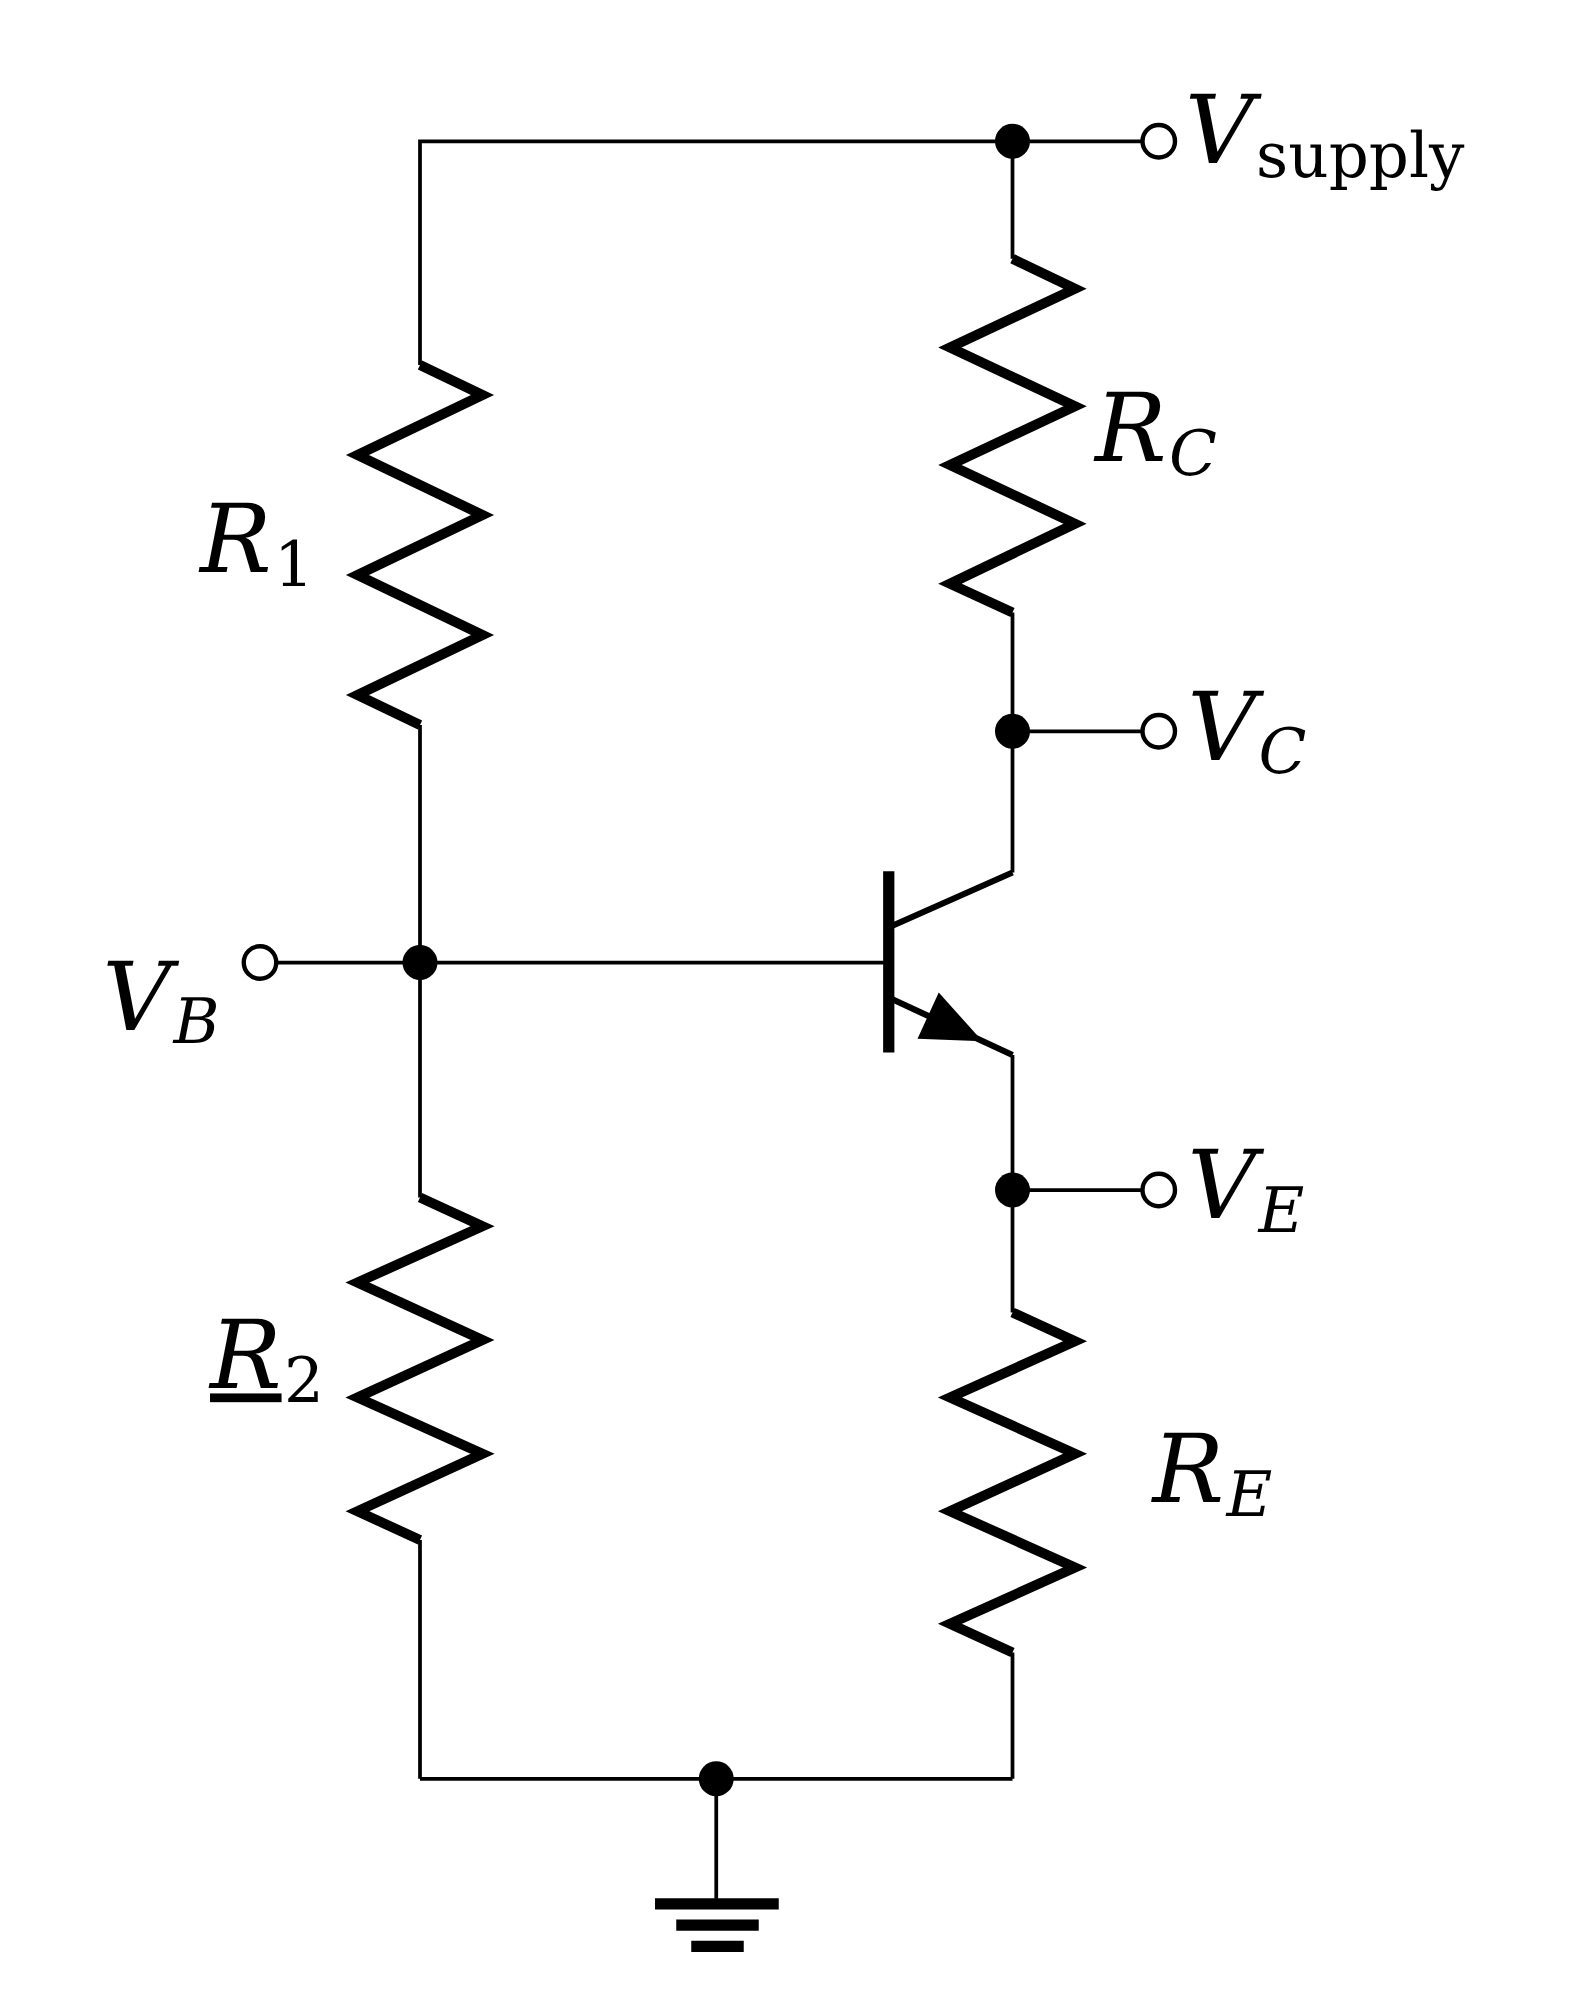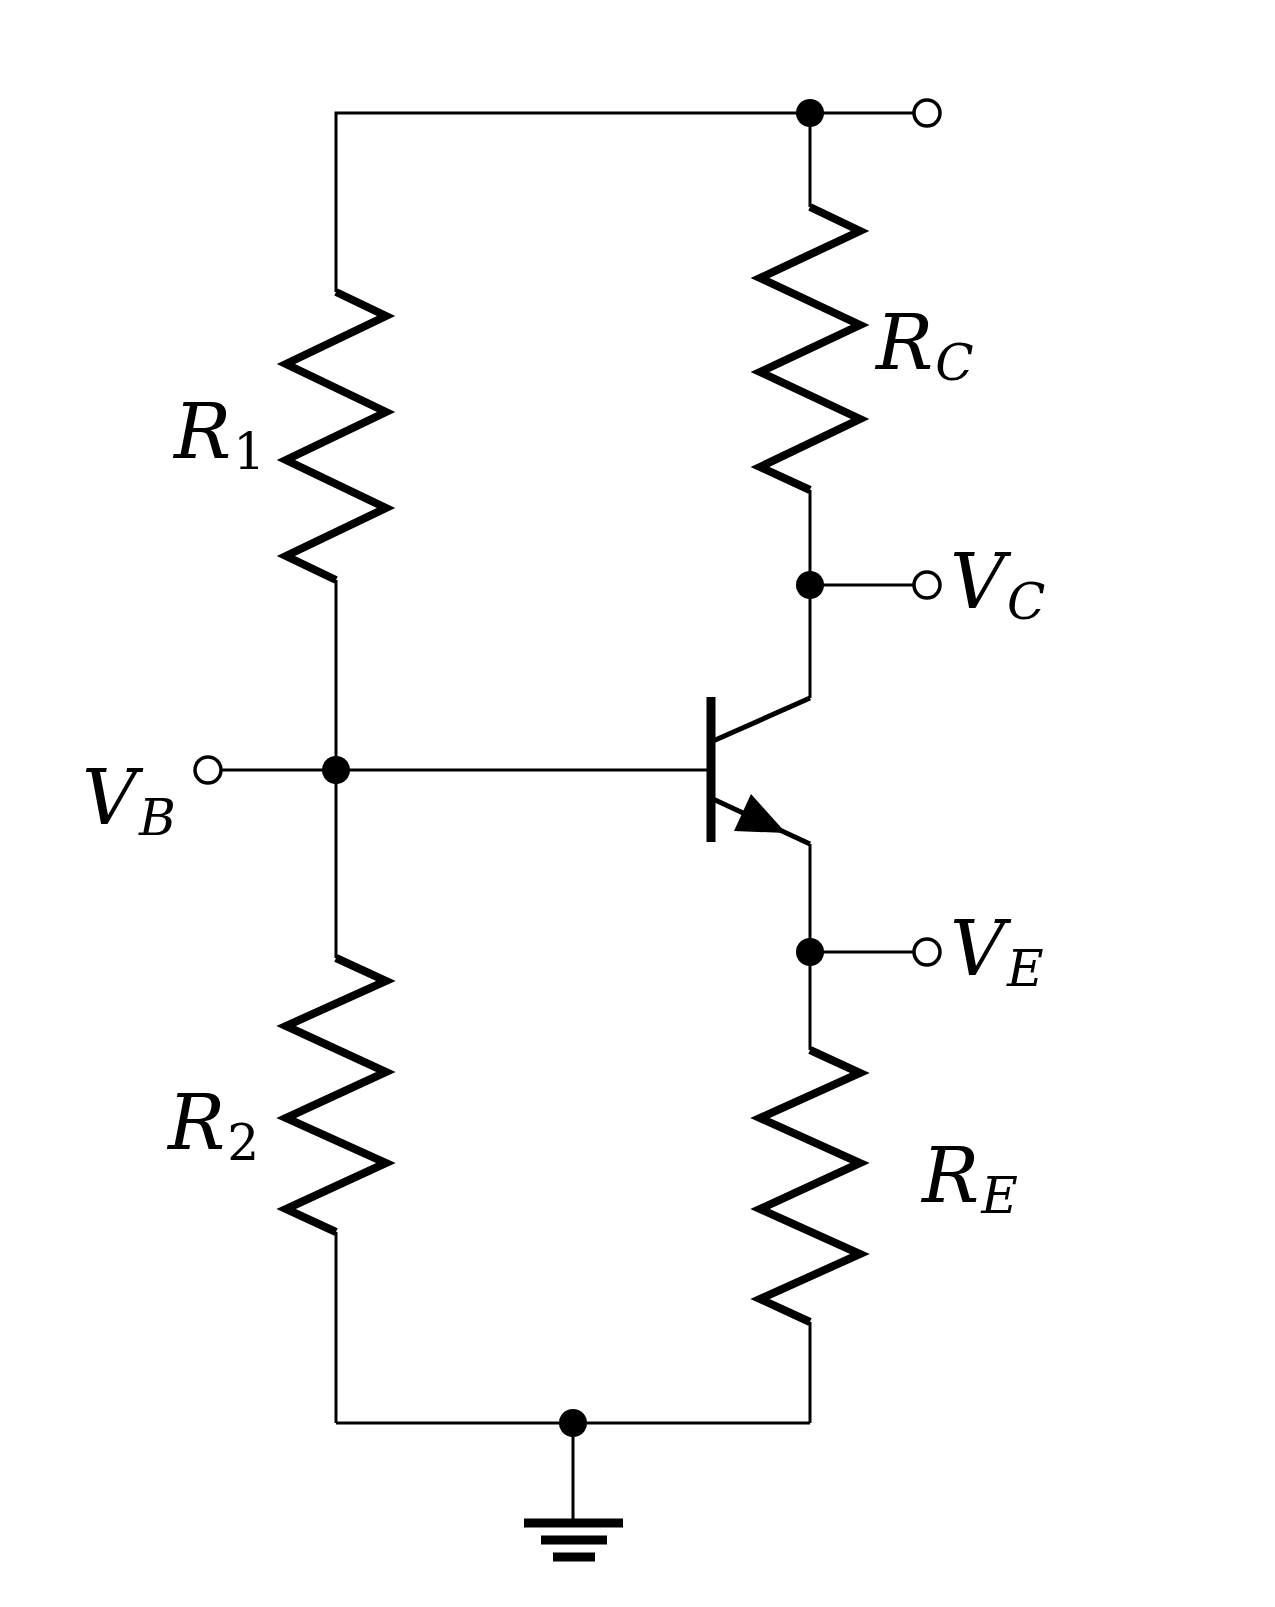--- a/index.html
+++ b/index.html
@@ -95,42 +95,45 @@
       <circle cx="927" cy="952" r="13"></circle>
     </g>
 
     <g stroke-width="9">
       <path d="M 524 1523 L 623 1523"></path>
       <path d="M 541 1540 L 607 1540"></path>
       <path d="M 553 1557 L 595 1557"></path>
     </g>
   </svg>
 
+  <div class="lbl" style="left:948px; top:110px;">
+    <span class="main">V</span><sub>supply</sub>
+  </div>
 
-  <div class="lbl" style="left:174px; top:437px;">
+  <div class="lbl" style="left:160px; top:437px;">
     <span class="main">R</span><sub>1</sub>
   </div>
 
   <div class="lbl" style="left:876px; top:348px;">
     <span class="main">R</span><sub class="it">C</sub>
   </div>
 
   <div class="lbl" style="left:950px; top:587px;">
     <span class="main">V</span><sub class="it">C</sub>
   </div>
 
   <div class="lbl" style="left:82px; top:803px;">
     <span class="main">V</span><sub class="it">B</sub>
   </div>
 
   <div class="lbl" style="left:950px; top:954px;text-align:center;">
     <span class="main">V</span><sub class="it">E</sub>
   </div>
 
-  <div class="lbl" style="left:168px; top:1128px;">
+  <div class="lbl" style="left:168px; top:1090px;text-decoration:underline;">
     <span class="main">R</span><sub>2</sub>
   </div>
 
   <div class="lbl" style="left:922px; top:1181px;">
     <span class="main">R</span><sub class="it">E</sub>
   </div>
 
 </div>
 
 </body></html>

